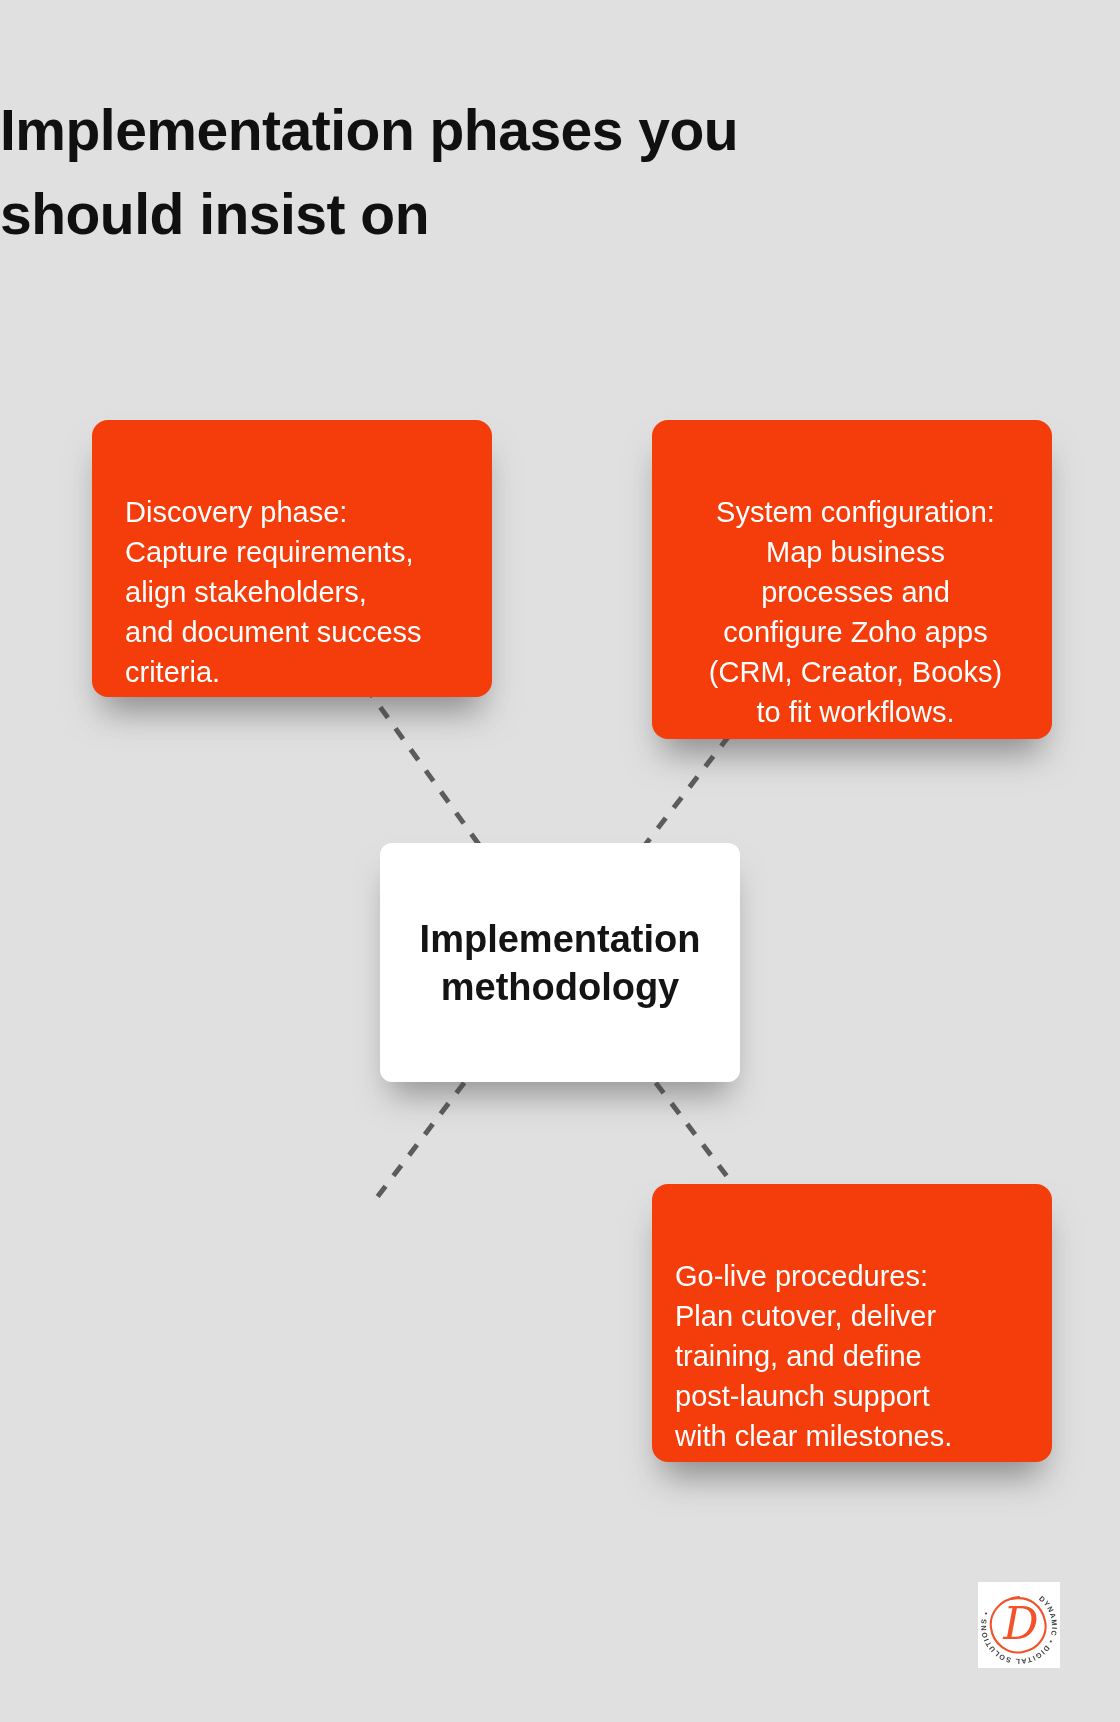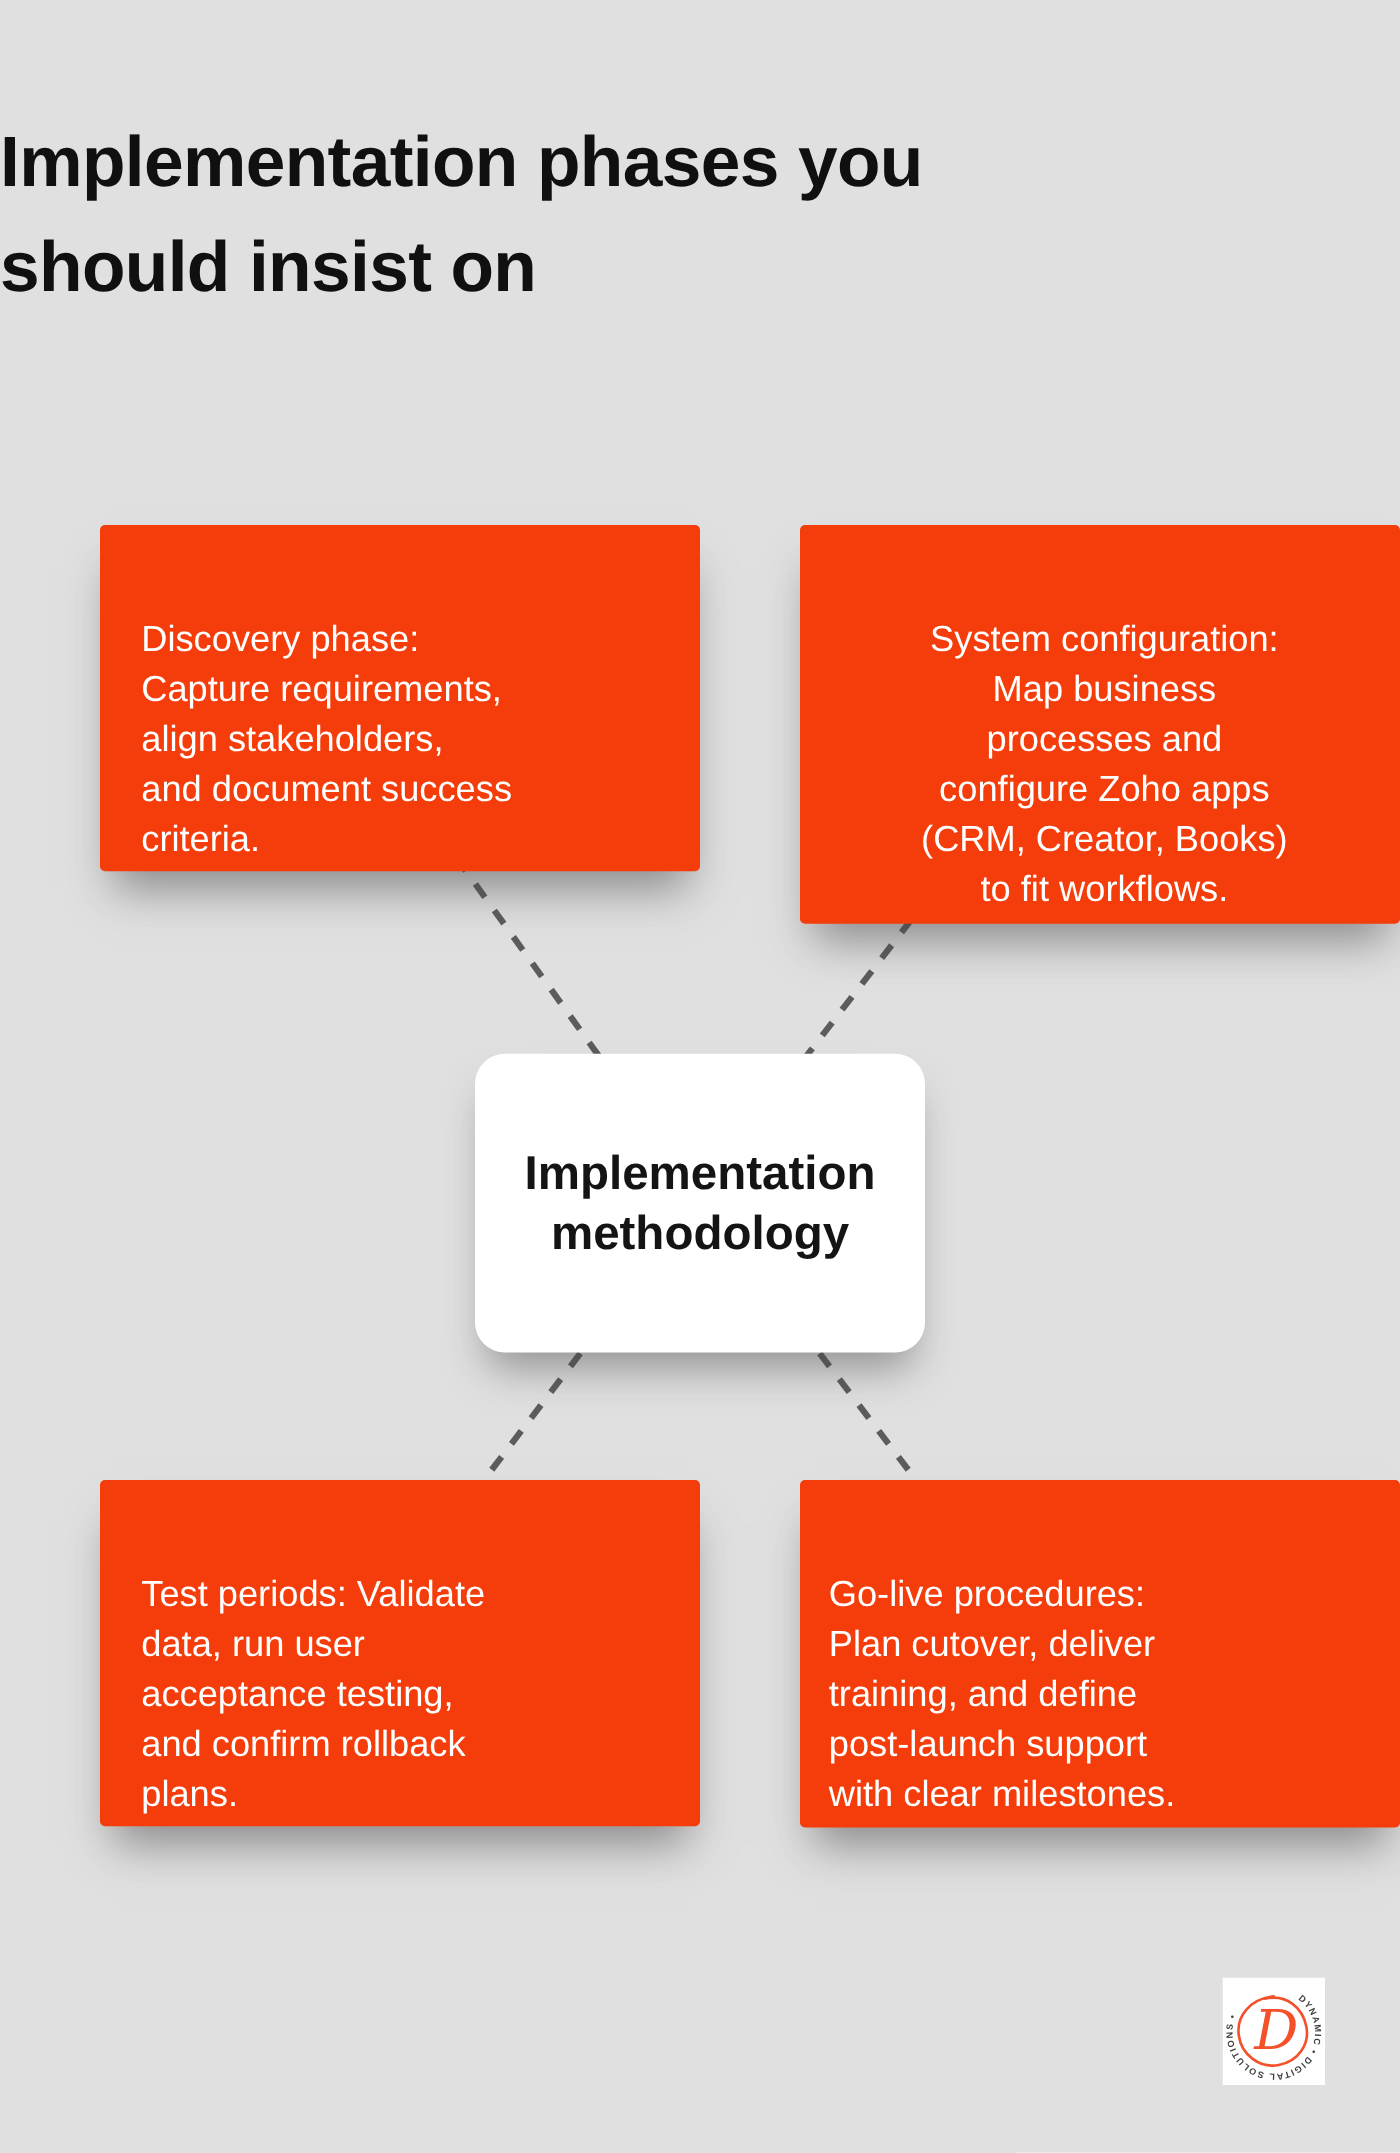--- a/index.html
+++ b/index.html
@@ -30,41 +30,42 @@
     left: 0; top: 0;
   }
   .dash {
     stroke: #5c5c5c;
     stroke-width: 5;
     stroke-dasharray: 13 13;
     fill: none;
   }
   .node {
     position: absolute;
-    width: 480px;
+    width: 400px;
     box-sizing: border-box;
     background: #f43d0a;
-    border-radius: 4px;
+    border-radius: 16px;
     color: #ffffff;
     font-size: 29px;
     line-height: 40px;
     padding: 32px 26px 0 33px;
     white-space: pre-line;
     box-shadow: 0 24px 34px -10px rgba(70,70,70,0.55);
+    margin-left: 12px;
   }
   .node--tl { left: 80px;  top: 420px;  height: 277px; }
   .node--tr { left: 640px; top: 420px;  height: 319px; text-align: center; }
   .node--bl { left: 80px;  top: 1184px; height: 277px; }
   .node--br { left: 640px; top: 1184px; height: 278px; padding-left: 23px; }
   .center-node {
     position: absolute;
     left: 380px; top: 843px;
     width: 360px; height: 239px;
     background: #ffffff;
-    border-radius: 24px;
+    border-radius: 12px;
     display: flex;
     align-items: center;
     justify-content: center;
     text-align: center;
     font-size: 38px;
     line-height: 48px;
     font-weight: 700;
     color: #141414;
     white-space: pre-line;
     box-shadow: 0 22px 32px -10px rgba(70,70,70,0.5);
@@ -100,27 +101,20 @@
 
   <div class="node node--tr">
     <span>System configuration:
 Map business
 processes and
 configure Zoho apps
 (CRM, Creator, Books)
 to fit workflows.</span>
   </div>
 
-  <div class="node node--bl">
-    <span>Test periods: Validate
-data, run user
-acceptance testing,
-and confirm rollback
-plans.</span>
-  </div>
 
   <div class="node node--br">
     <span>Go-live procedures:
 Plan cutover, deliver
 training, and define
 post-launch support
 with clear milestones.</span>
   </div>
 
   <div class="center-node">

